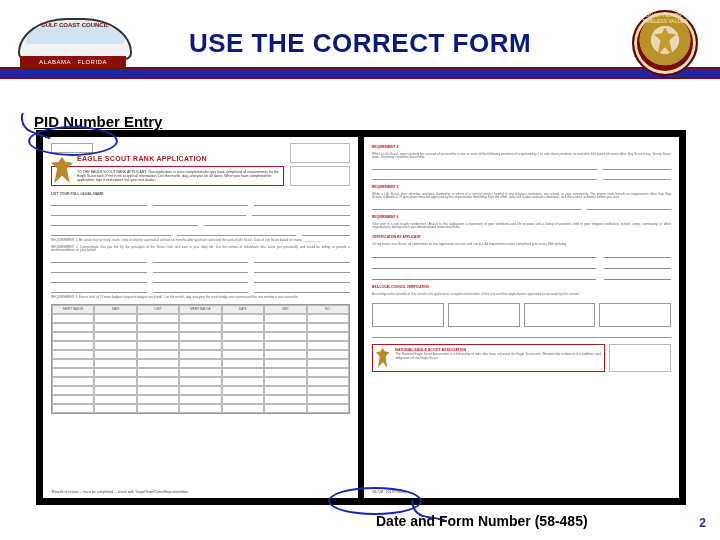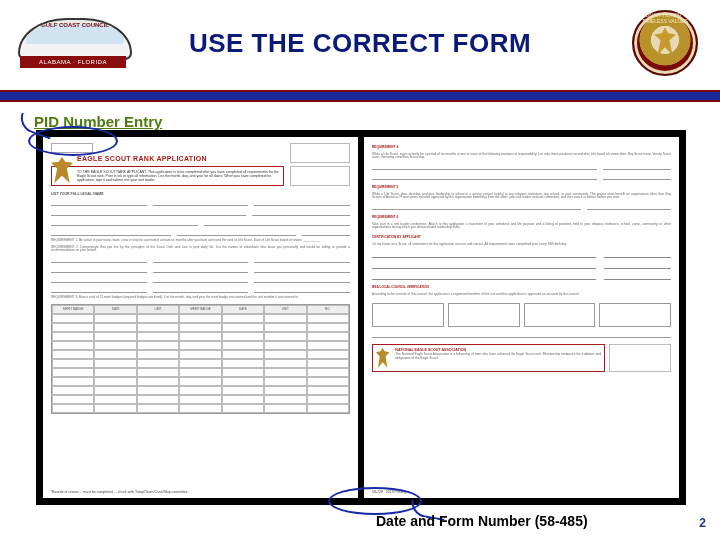--- a/index.html
+++ b/index.html
@@ -6,21 +6,21 @@
     margin: 0;
     width: 720px;
     height: 540px;
     background: #fff;
     font-family: Arial, Helvetica, sans-serif;
     position: relative;
     overflow: hidden;
   }
   .header {
     position: relative;
-    height: 90px;
+    height: 67px;
   }
   .title {
     text-align: center;
     font-weight: bold;
     font-size: 26px;
     color: #0a1a7a;
     padding-top: 28px;
     letter-spacing: 0.5px;
   }
   .blue-bar {
@@ -98,21 +98,21 @@
     color: #f5e6b5;
     text-align: center;
   }
 
   .sublabel {
     position: absolute;
     left: 34px;
     top: 113px;
     font-weight: bold;
     font-size: 15px;
-    color: #4d7c0f;
+    color: #000000;
     text-decoration: underline;
   }
   .bottom-label {
     position: absolute;
     left: 376px;
     top: 513px;
     font-weight: bold;
     font-size: 14px;
     color: #000;
   }

